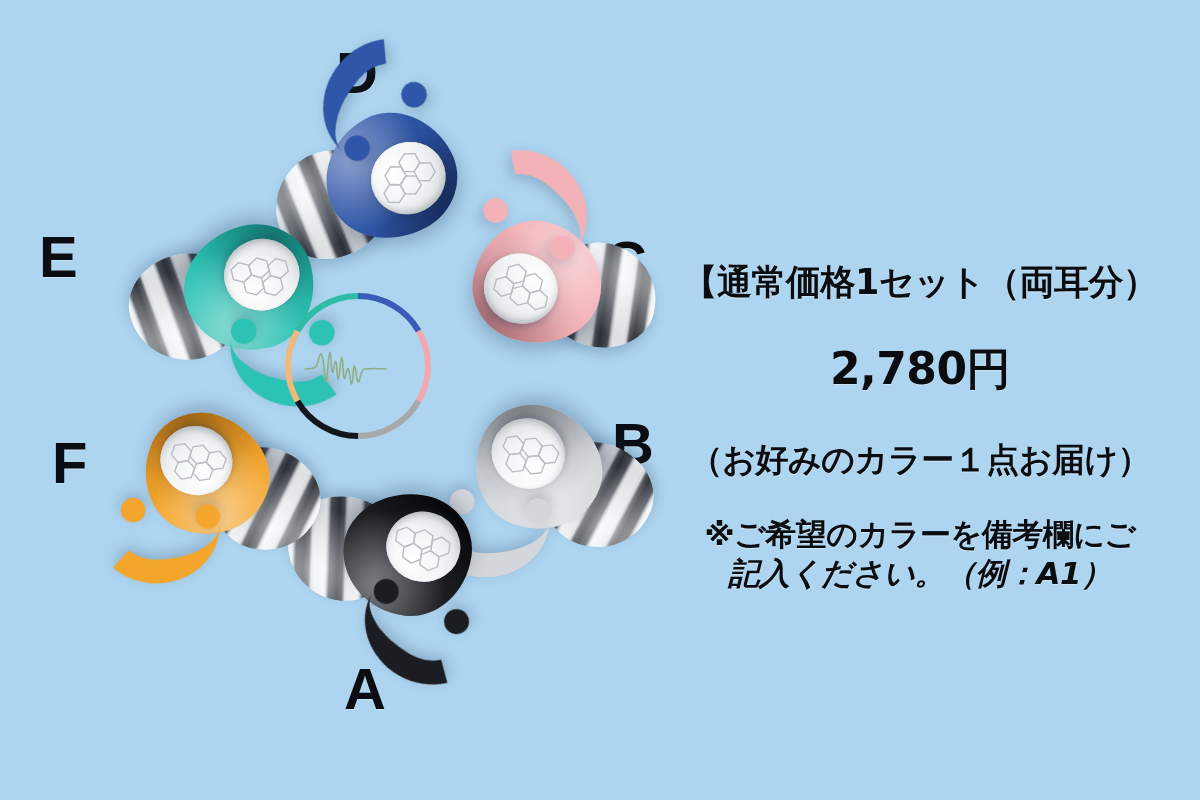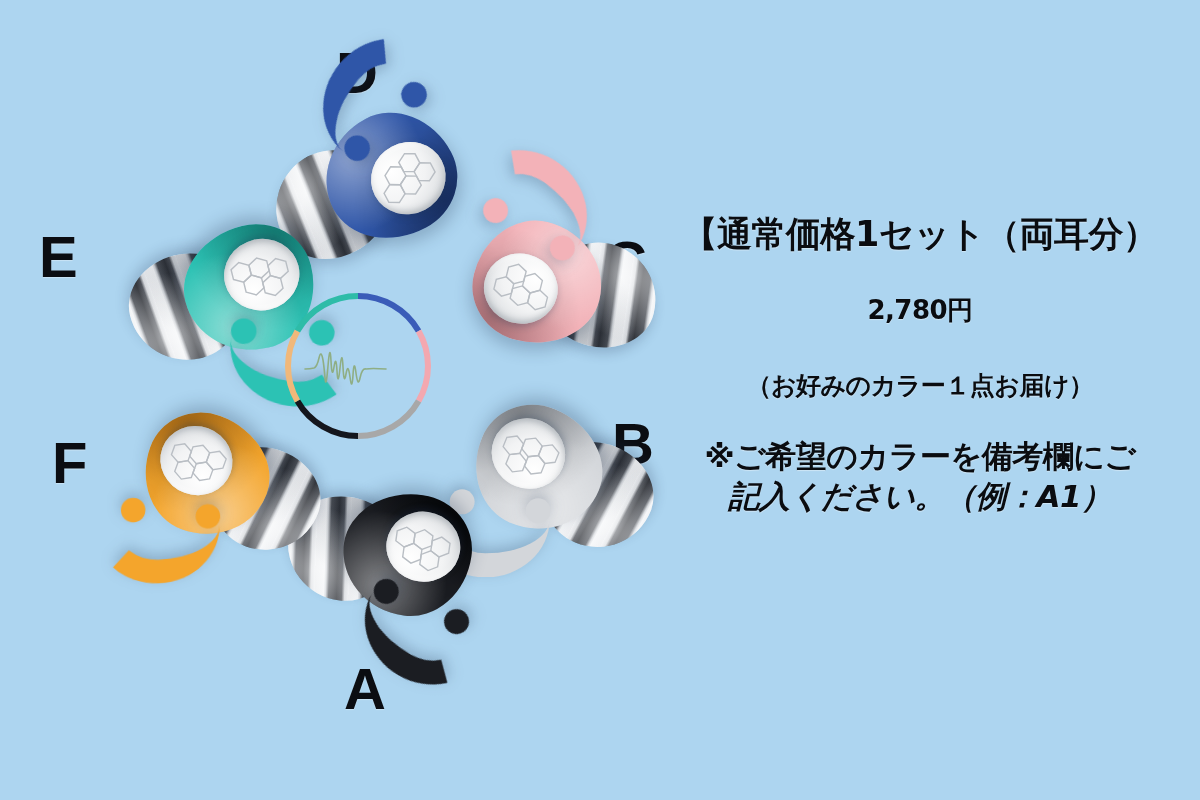--- a/index.html
+++ b/index.html
@@ -123,24 +123,24 @@
   #copy{
     position:absolute;
     left:648px;top:214px;width:544px;
     text-align:center;
     color:#0a0c10;
     font-family:"DejaVu Sans","Liberation Sans",sans-serif;
     font-weight:700;
     text-shadow:0 1px 1px rgba(255,255,255,.4);
     user-select:none;
   }
-  .line{letter-spacing:-0.5px;}
+  .line{letter-spacing:-0.5px;margin-top:48px;}
   .l1{font-size:35px;line-height:1.15;}
-  .l2{font-size:26px;line-height:1.15;margin-top:42px;}
-  .l3{font-size:25px;line-height:1.15;margin-top:46px;}
+  .l2{font-size:44px;line-height:1.15;margin-top:42px;}
+  .l3{font-size:33px;line-height:1.15;margin-top:46px;}
   .l4{font-size:31px;line-height:1.28;margin-top:36px;}
 </style>
 </head>
 <body style="background: rgb(173, 213, 240);">
 
 <div id="stage" style="background: rgb(173, 213, 240);">
 
   <div class="letter" style="left:39px;top:228px;">E</div>
   <div class="letter" style="left:336px;top:44px;">D</div>
   <div class="letter" style="left:605px;top:233px;">C</div>

